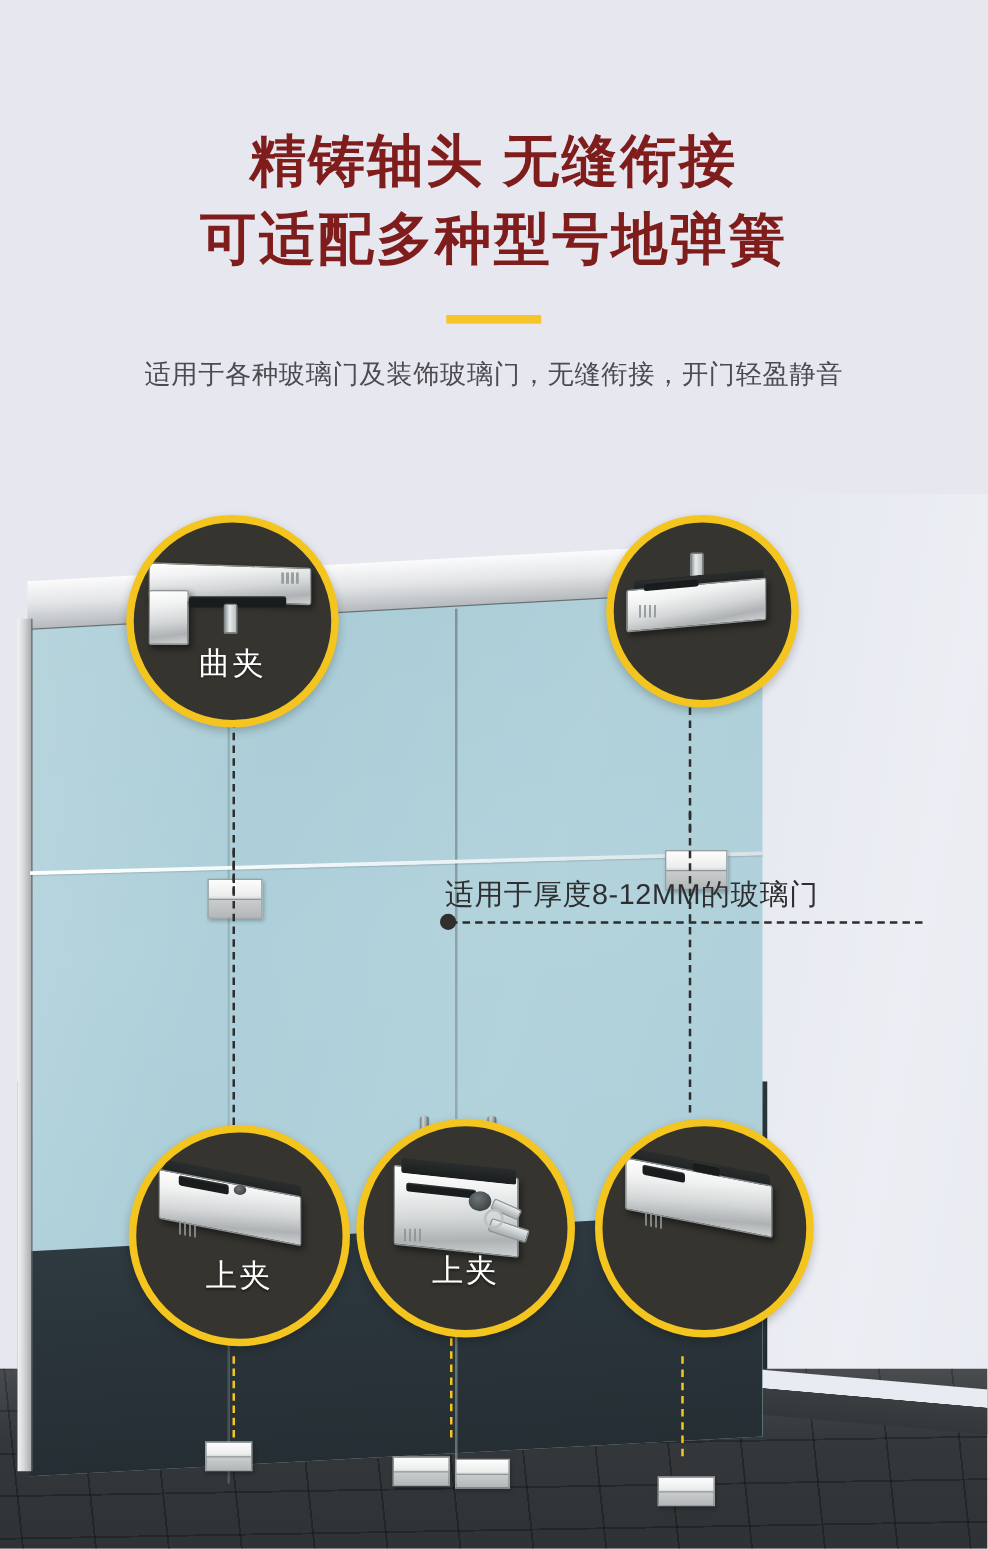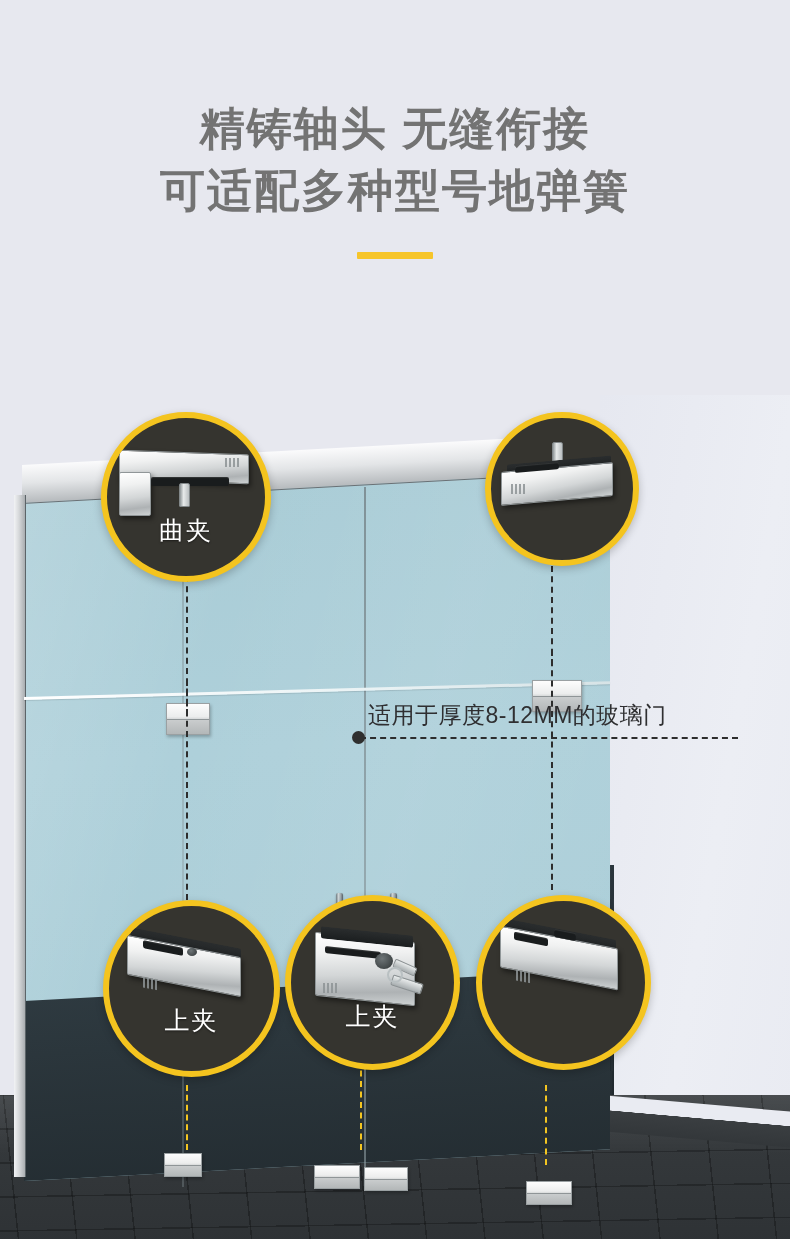--- a/index.html
+++ b/index.html
@@ -27,21 +27,21 @@
     width: 790px;
     height: 400px;
     z-index: 30;
   }
   .headline {
     position: absolute;
     left: 0;
     top: 98px;
     width: 790px;
     text-align: center;
-    color: #737373;
+    color: #7f1d1d;
     font-size: 45px;
     font-weight: bold;
     letter-spacing: 2px;
     line-height: 1.38;
     white-space: pre-line;
   }
   .divider {
     position: absolute;
     left: 50%;
     top: 252px;
@@ -367,20 +367,21 @@
 </style>
 </head>
 <body>
 
 <div id="page">
 
   <div class="header">
     <div class="headline">精铸轴头 无缝衔接
 可适配多种型号地弹簧</div>
     <div class="divider"></div>
+    <div class="subtitle">适用于各种玻璃门及装饰玻璃门，无缝衔接，开门轻盈静音</div>
   </div>
 
   <div class="scene">
 
     <div class="back-wall"></div>
     <div class="dark-wall"></div>
 
     <div class="floor">
       <div class="floor-tiles"></div>
       <div class="floor-sheen"></div>
@@ -424,21 +425,21 @@
     <div class="leader dark" style="left:186px; top:140px;  height:180px;"></div>
     <div class="leader dark" style="left:551px; top:140px;  height:130px;"></div>
     <div class="leader dark" style="left:186px; top:285px;  height:220px;"></div>
     <div class="leader dark" style="left:551px; top:255px; height:240px;"></div>
     <div class="leader yellow" style="left:186px; top:690px;  height:65px;"></div>
     <div class="leader yellow" style="left:360px; top:665px;  height:90px;"></div>
     <div class="leader yellow" style="left:545px; top:690px;  height:80px;"></div>
 
     <div class="leader-h" style="left:360px; top:342px; width:378px;"></div>
     <div class="leader-dot" style="left:352px; top:336px;"></div>
-    <div class="annotation" style="left:368px; top:305px;text-align:right;">适用于厚度8-12MM的玻璃门</div>
+    <div class="annotation" style="left:356px; top:305px;text-align:right;">适用于厚度8-12MM的玻璃门</div>
 
     <div class="callout" style="left:101px; top:17px; width:158px; height:158px;">
       <div class="hw" style="left:6px; top:32px; width:150px; height:80px;">
         <div class="body" style="left:6px; top:2px; width:128px; height:28px; transform:skewY(2deg);"></div>
         <div class="body" style="left:6px; top:22px; width:30px; height:42px;"></div>
         <div class="slot" style="left:38px; top:27px; width:78px; height:9px;"></div>
         <div class="pin" style="left:66px; top:33px; width:9px; height:22px;"></div>
         <div class="logo" style="left:112px; top:8px; width:14px; height:9px;"></div>
       </div>
       <div class="label" style="top:96px;">曲夹</div>

